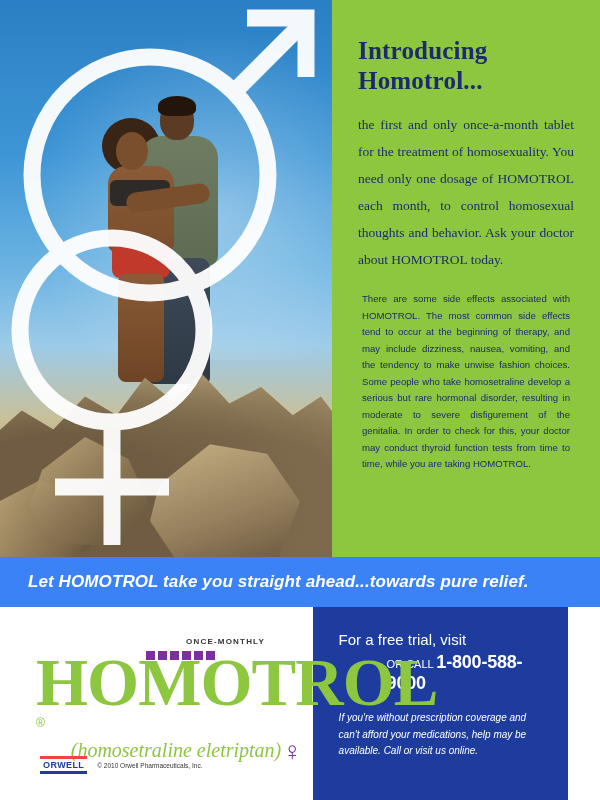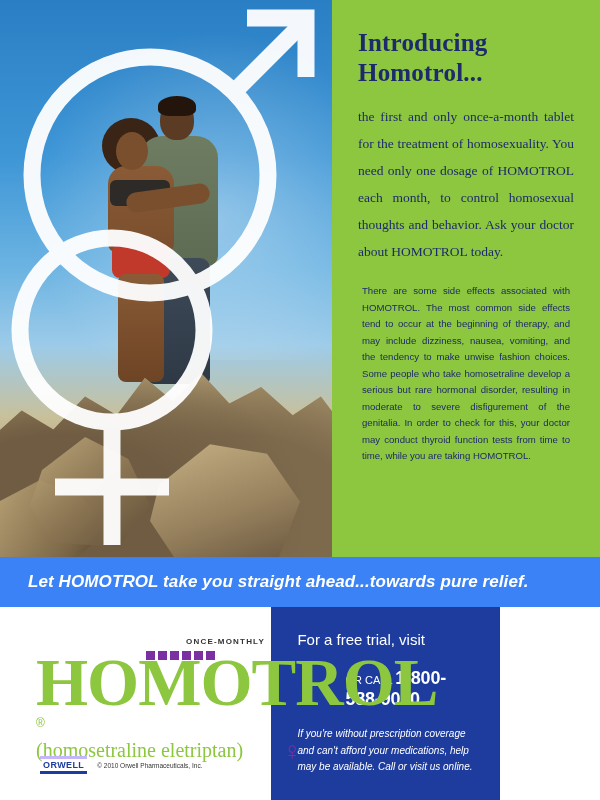--- a/index.html
+++ b/index.html
@@ -156,21 +156,21 @@
     width: 332px; height: 557px;
     pointer-events: none;
   }
 
   
   .copy-panel {
     position: relative;
     width: 268px;
     height: 557px;
     background: #8dc63f;
-    padding: 28px 26px 0 26px;
+    padding: 36px 26px 0 26px;
     box-sizing: border-box;
   }
   .headline {
     font-family: "Liberation Serif", serif;
     font-weight: bold;
     color: #1d2b6c;
     font-size: 25px;
     line-height: 1.18;
     margin: 0 0 16px 0;
     letter-spacing: .2px;
@@ -215,21 +215,21 @@
     font-style: italic;
     font-size: 17px;
     margin-left: 28px;
     letter-spacing: .1px;
   }
 
   
   .bottom {
     position: absolute;
     left: 0; top: 607px;
-    width: 500px; height: 193px;
+    width: 568px; height: 193px;
     display: flex;
     background: #ffffff;
   }
   .brand-panel {
     position: relative;
     width: 332px; height: 193px;
     background: #ffffff;
     box-sizing: border-box;
   }
   .logo-wrap {
@@ -267,23 +267,25 @@
     display: inline-block;
   }
   .logo-reg {
     font-size: 12px;
     vertical-align: super;
     color: #8dc63f;
     font-family: "Liberation Sans", sans-serif;
   }
   .logo-sub {
     font-family: "Liberation Serif", serif;
+    font-style: italic;
     font-size: 20px;
     color: #8dc63f;
     margin-top: 2px;
+    text-align: center;
   }
   .venus-mark {
     position: absolute;
     right: 14px; bottom: -2px;
     color: #7b2fa0;
     font-size: 26px;
     line-height: 1;
   }
   .footer-row {
     position: absolute;
@@ -291,41 +293,41 @@
     display: flex;
     align-items: center;
     gap: 10px;
   }
   .orwell-mark {
     font-family: "Liberation Sans", sans-serif;
     font-weight: bold;
     font-size: 9px;
     color: #1d3c9e;
     letter-spacing: .4px;
-    border-top: 3px solid #c4b5fd;
+    border-top: 3px solid #ef4444;
     border-bottom: 3px solid #1d3c9e;
     padding: 1px 3px;
     text-align: right;
   }
   .copyright {
     font-size: 6.5px;
     color: #333333;
   }
 
   .offer-panel {
     width: 268px; height: 193px;
     background: #1d3c9e;
     box-sizing: border-box;
     padding: 24px 26px 0 26px;
     color: #ffffff;
   }
   .offer-line1 {
     font-family: "Liberation Sans", sans-serif;
     font-size: 15px;
-    margin-bottom: 20px;
+    margin-bottom: 4px;
   }
   .offer-url {
     font-family: "Liberation Sans", sans-serif;
     font-weight: bold;
     font-size: 22px;
     letter-spacing: -.3px;
     margin-bottom: 2px;
   }
   .offer-call {
     font-family: "Liberation Sans", sans-serif;

